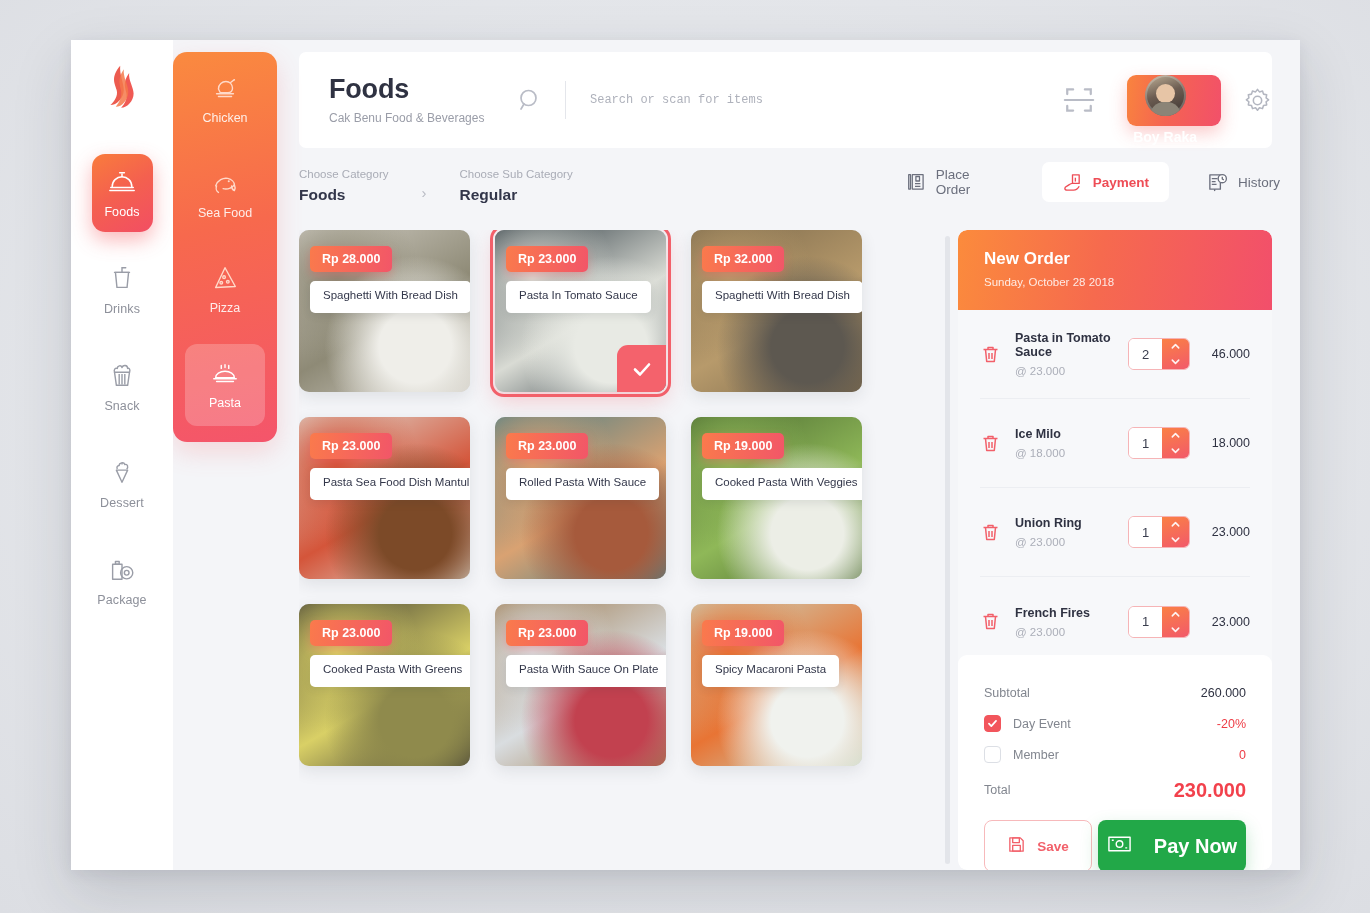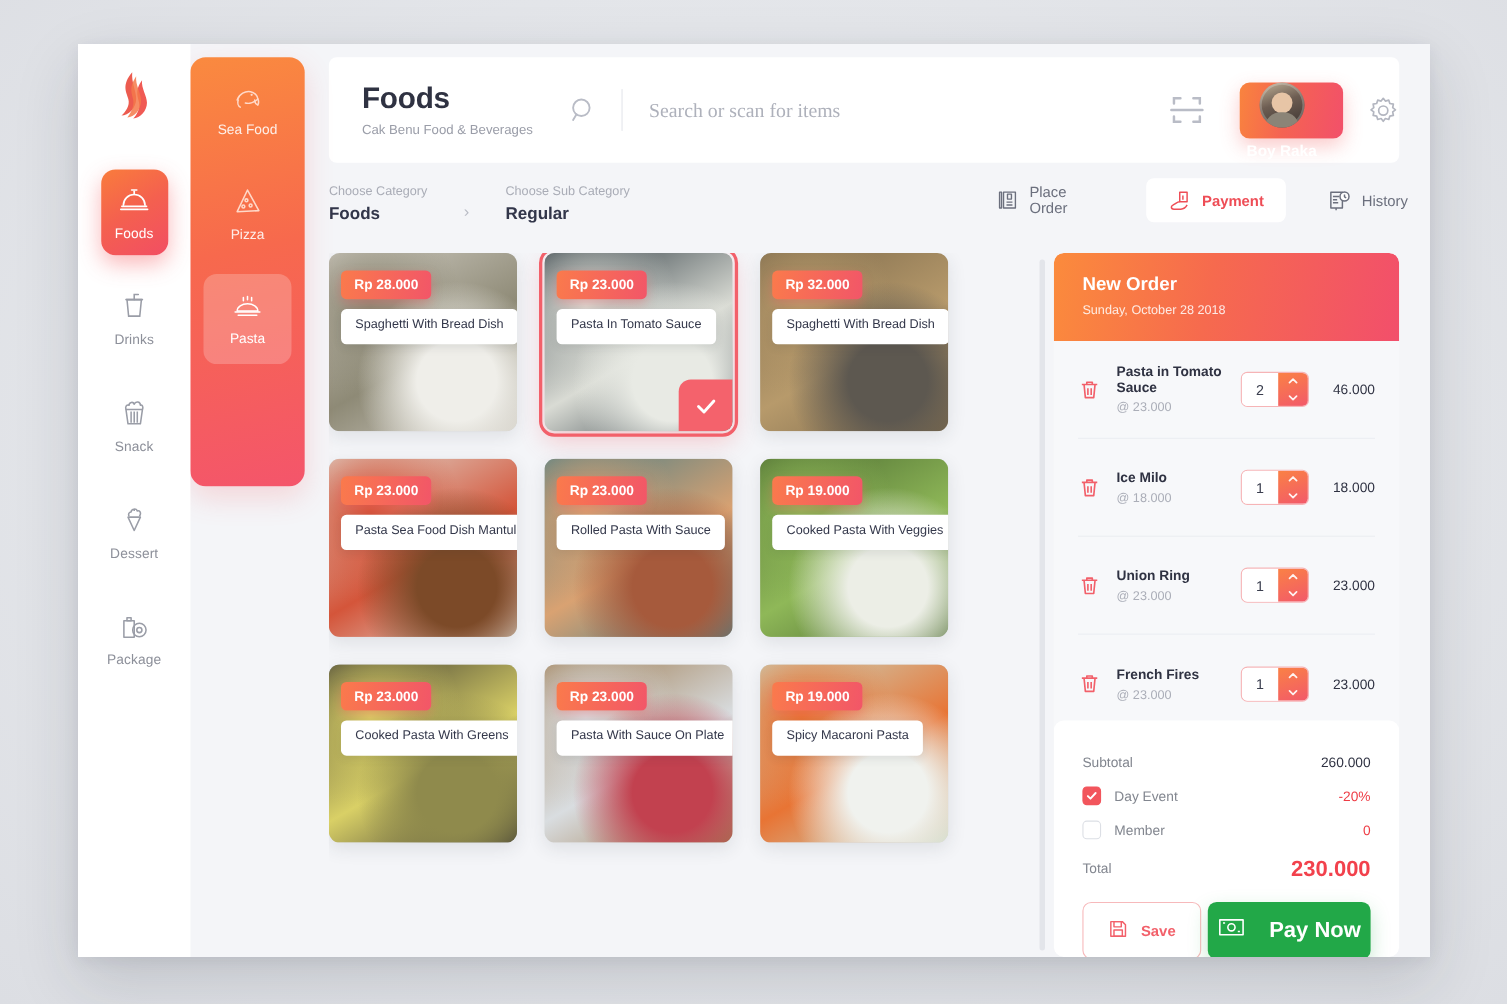--- a/index.html
+++ b/index.html
@@ -84,21 +84,21 @@
   .title-block{ width:218px; padding-left:30px; }
   .title-block h1{
     font-size:27px; font-weight:700; color:#2f3242; letter-spacing:-.2px; line-height:1.05;
   }
   .title-block .sub{ font-size:12px; color:#9a9da8; margin-top:7px; }
 
   .search-wrap{ flex:1; display:flex; align-items:center; gap:0; }
   .search-icon{ width:26px;height:26px; color:#b9bcc6; margin-right:22px;}
   .vdiv{ width:1px; height:38px; background:#e4e6eb; margin-right:24px;}
   .search-input{
-    border:0; outline:0; font-family:Liberation Serif, serif; font-size:18px; color:#9a9da8;
+    border:0; outline:0; font-family:Liberation Mono, monospace; font-size:12px; color:#9a9da8;
     background:transparent; width:330px;
   }
   .search-input::placeholder{ color:#aeb1bb; }
 
   .scan-btn{ width:40px;height:40px; color:#b9bcc6; cursor:pointer; margin-right:28px;}
   .profile{
     height:51px; padding:0 24px 0 6px; border-radius:9px; display:flex; align-items:center; gap:13px;
     background:linear-gradient(100deg,#f9843e 0%,#f56352 45%,#f2506a 100%);
     color:#fff; font-size:14px; font-weight:700; cursor:pointer;
     box-shadow:0 7px 17px rgba(243,94,92,.32);
@@ -320,20 +320,31 @@
             <circle cx="21" cy="20" r="6.5"></circle>
               <circle cx="21" cy="20" r="2.5"></circle>
           </svg>
         </span>
         <span class="lbl">Package</span>
       </div>
     </div>
   </div>
 
   <div class="subrail">
+    <div class="sub-item">
+      <span class="sub-icon">
+        <svg viewBox="0 0 32 30" fill="none" stroke="#ffd9c9" stroke-width="1.5" stroke-linejoin="round" stroke-linecap="round">
+          <path d="M9 16c0-5 4-8 8-8 4 0 7 3 7 7 0 3-2 5-5 5H11z"></path>
+          <path d="M22 9l4-3"></path>
+            <path d="M7 21h18"></path>
+            <path d="M9 24h14"></path>
+        </svg>
+      </span>
+      <span class="lbl">Chicken</span>
+    </div>
 
     <div class="sub-item">
       <span class="sub-icon">
         <svg viewBox="0 0 32 30" fill="none" stroke="#ffd9c9" stroke-width="1.5" stroke-linejoin="round" stroke-linecap="round">
           <path d="M6 18c2-6 8-9 13-8 4 1 7 4 7 7-3 3-8 5-12 4"></path>
           <path d="M26 17c1 2 1 4 0 6-2-1-3-3-3-5"></path>
           <circle cx="20" cy="13" r="1.1" fill="#ffd9c9" stroke="none"></circle>
           <path d="M7 18c-1 3 0 6 2 7"></path>
         </svg>
       </span>

